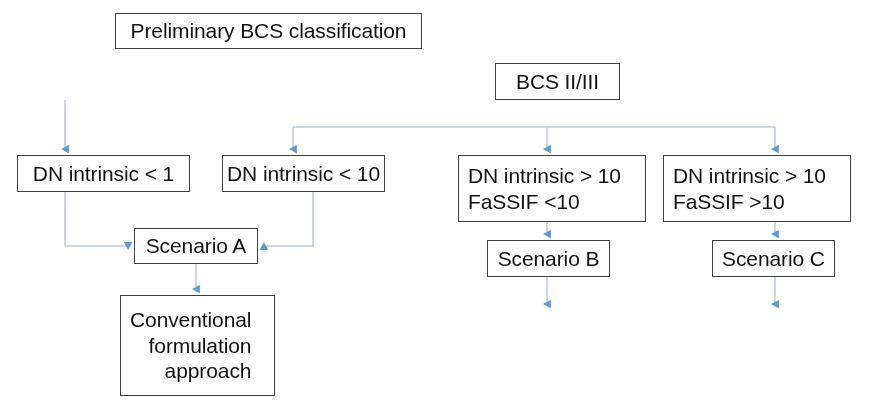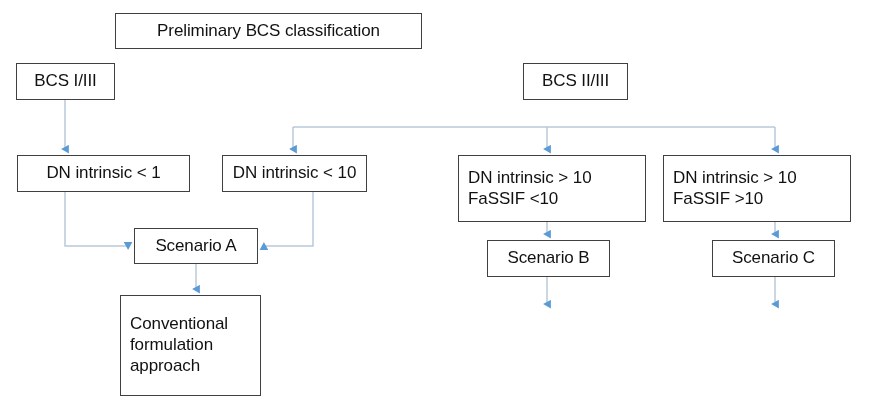--- a/index.html
+++ b/index.html
@@ -6,21 +6,21 @@
   body{font-family:"Liberation Sans",sans-serif;}
   #stage{position:relative;width:873px;height:410px;background:#ffffff;overflow:hidden;}
   .node{
     position:absolute;
     box-sizing:border-box;
     border:1.6px solid #404040;
     background:#ffffff;
     color:#111111;
     display:flex;
     align-items:center;
-    font-size:17px;
+    font-size:21px;
     line-height:1.22;
     white-space:pre-line;
     letter-spacing:-0.1px;
   }
   .node.center{justify-content:center;text-align:center;}
   .node.left{justify-content:flex-start;text-align:left;padding-left:9px;}
   .node.multi{align-items:center;}
   svg#wires{position:absolute;left:0;top:0;width:873px;height:410px;pointer-events:none;}
 </style>
 </head>
@@ -48,39 +48,38 @@
       <path d="M196,264 L196,289" marker-end="url(#ah)"></path>
       <path d="M547,222 L547,234" marker-end="url(#ah)"></path>
       <path d="M547,277 L547,304" marker-end="url(#ah)"></path>
       <path d="M775,222 L775,234" marker-end="url(#ah)"></path>
       <path d="M775,277 L775,304" marker-end="url(#ah)"></path>
     </g>
   </svg>
 
   <div class="node center" style="left:115px;top:13px;width:307px;height:36px;">Preliminary BCS classification</div>
 
-  <div class="node center" style="left:16px;top:63px;width:99px;height:37px;">BCS I/III</div>
 
-  <div class="node center" style="left:495px;top:63px;width:105px;height:37px;margin-left:28px;">BCS II/III</div>
+  <div class="node center" style="left:495px;top:63px;width:125px;height:37px;">BCS II/III</div>
 
   <div class="node center" style="left:17px;top:155px;width:173px;height:37px;">DN intrinsic &lt; 1</div>
 
-  <div class="node center" style="left:222px;top:155px;width:145px;height:37px;">DN intrinsic &lt; 10</div>
+  <div class="node center" style="left:222px;top:155px;width:163px;height:37px;">DN intrinsic &lt; 10</div>
 
   <div class="node left multi" style="left:458px;top:155px;width:188px;height:67px;">DN intrinsic &gt; 10
 FaSSIF &lt;10</div>
 
   <div class="node left multi" style="left:663px;top:155px;width:188px;height:67px;">DN intrinsic &gt; 10
 FaSSIF &gt;10</div>
 
   <div class="node center" style="left:134px;top:228px;width:124px;height:36px;">Scenario A</div>
 
   <div class="node center" style="left:487px;top:240px;width:123px;height:37px;text-align:right;">Scenario B</div>
 
   <div class="node center" style="left:712px;top:240px;width:123px;height:37px;">Scenario C</div>
 
-  <div class="node left multi" style="left:120px;top:295px;width:141px;height:101px;">Conventional
+  <div class="node left multi" style="left:120px;top:295px;width:155px;height:101px;text-align:right;">Conventional
 formulation
 approach</div>
 
 
 
 </div>
 
 </body></html>

